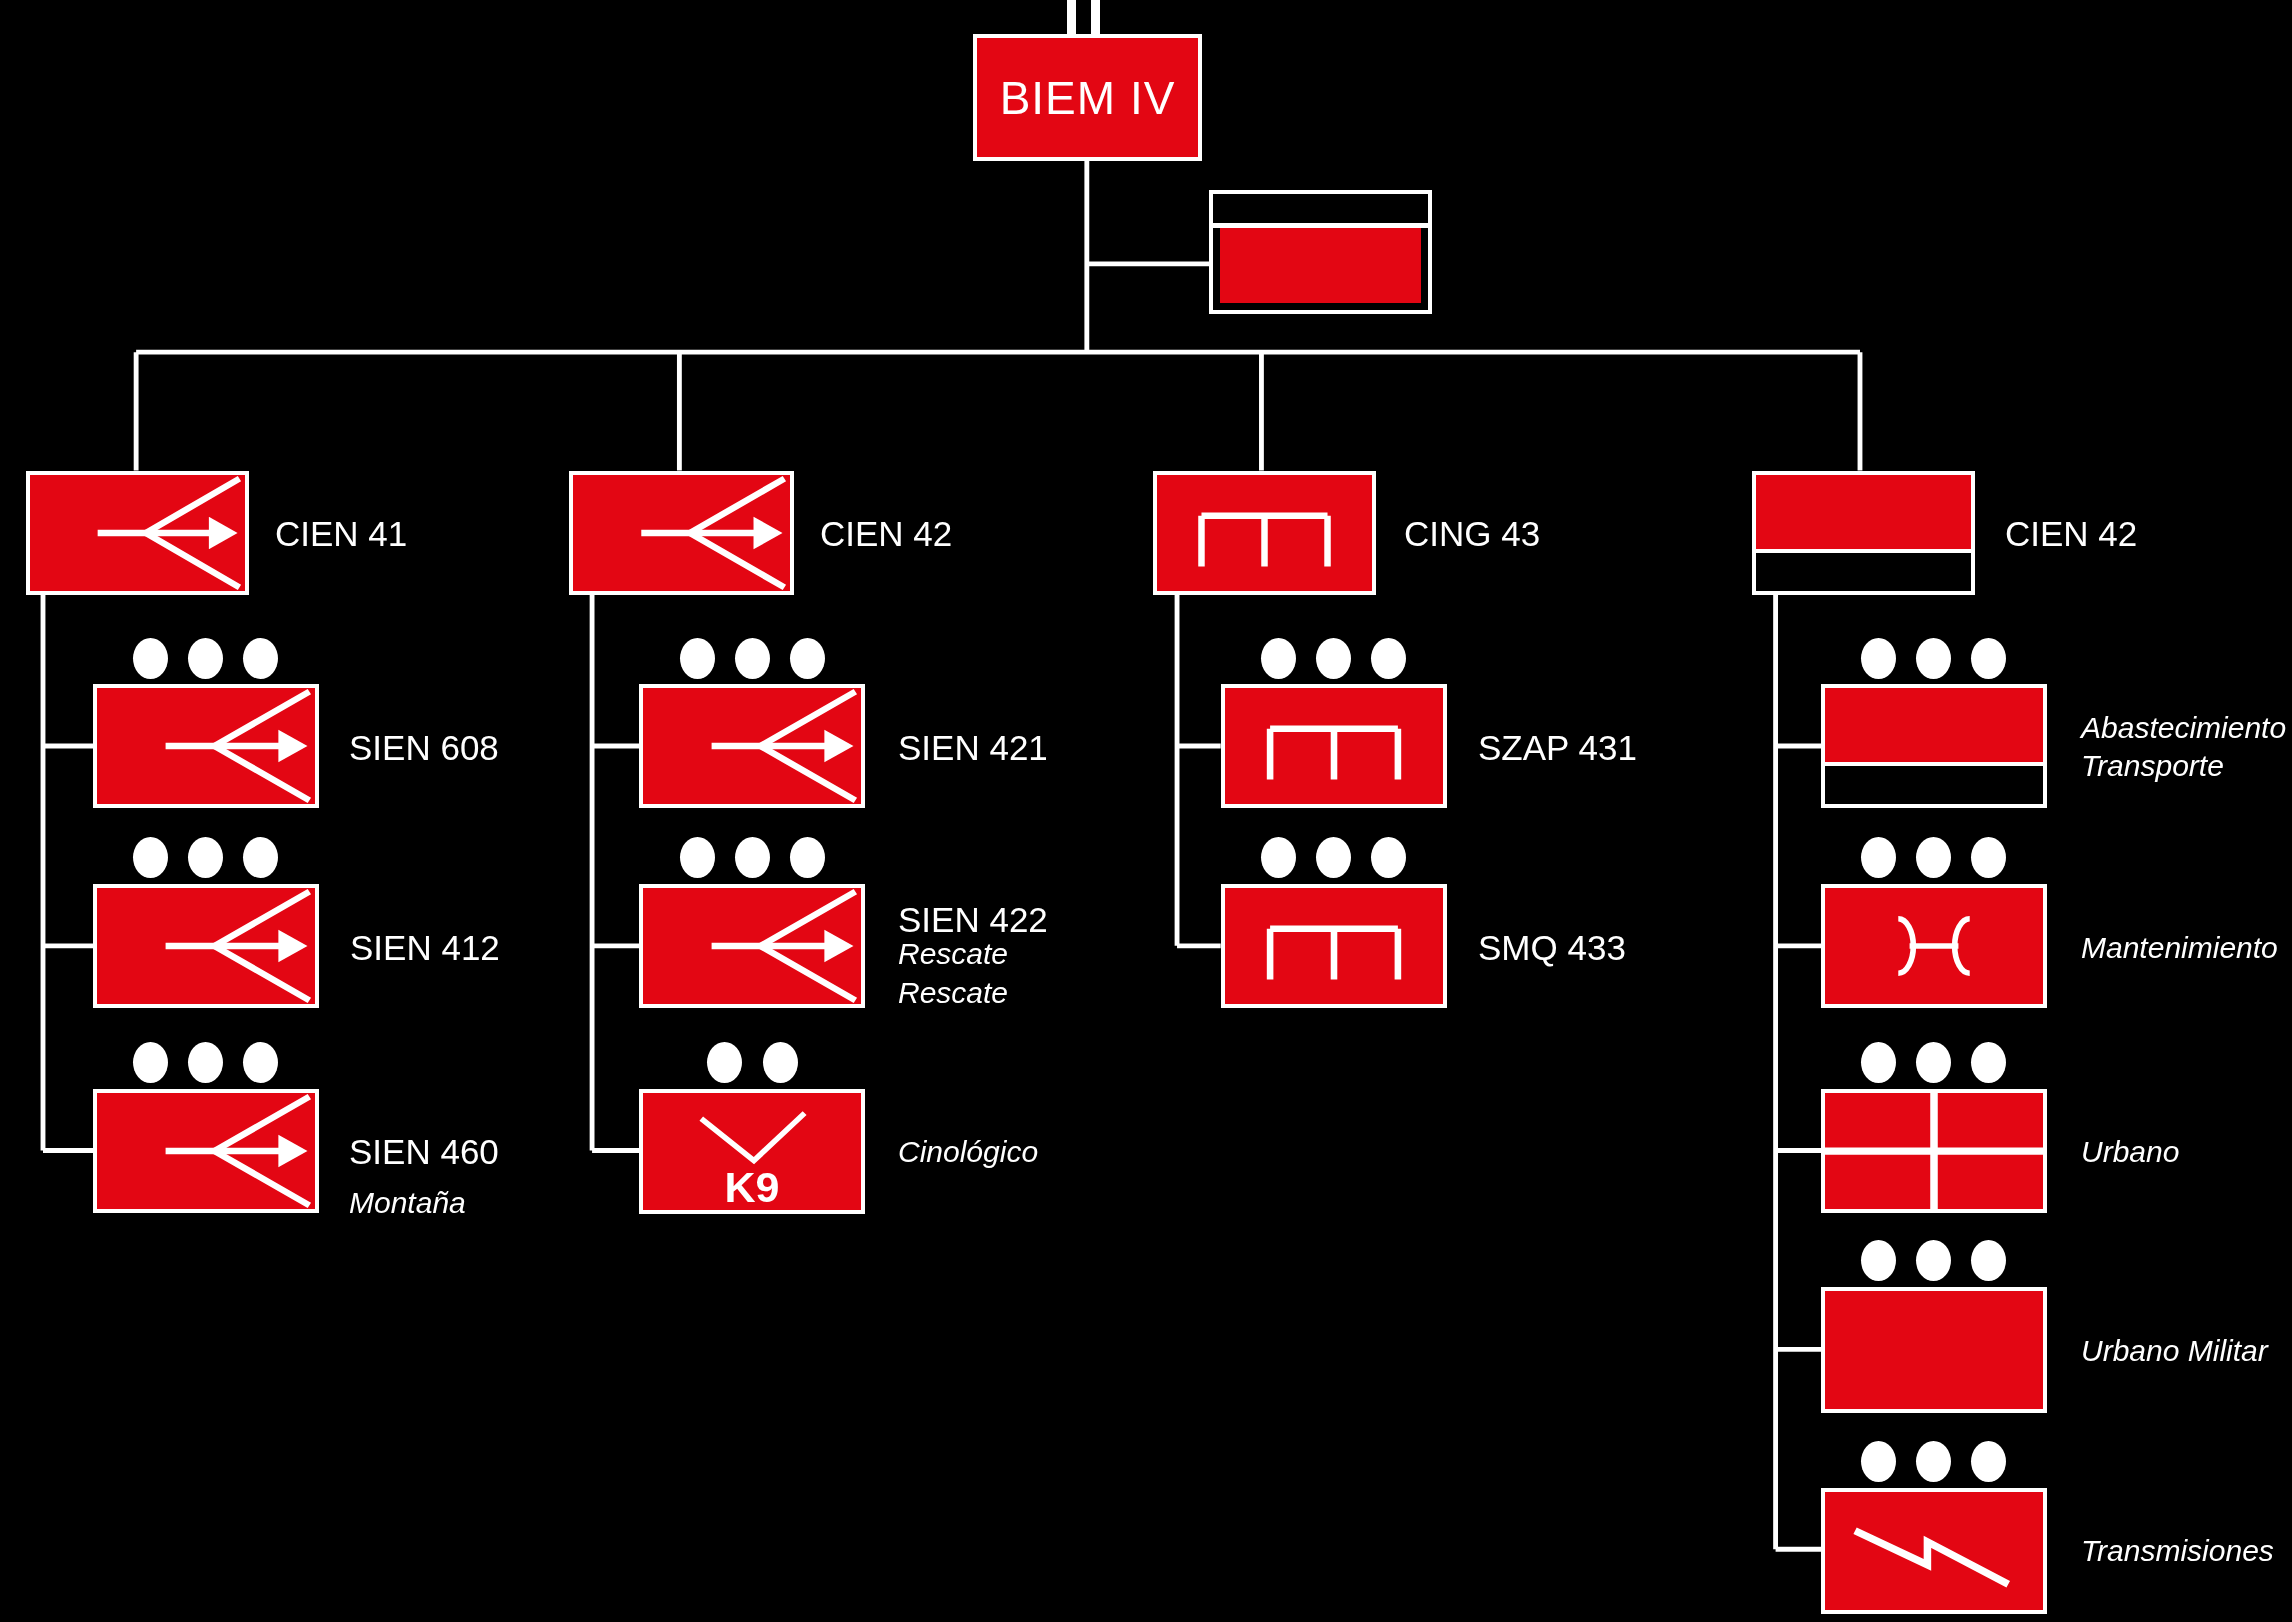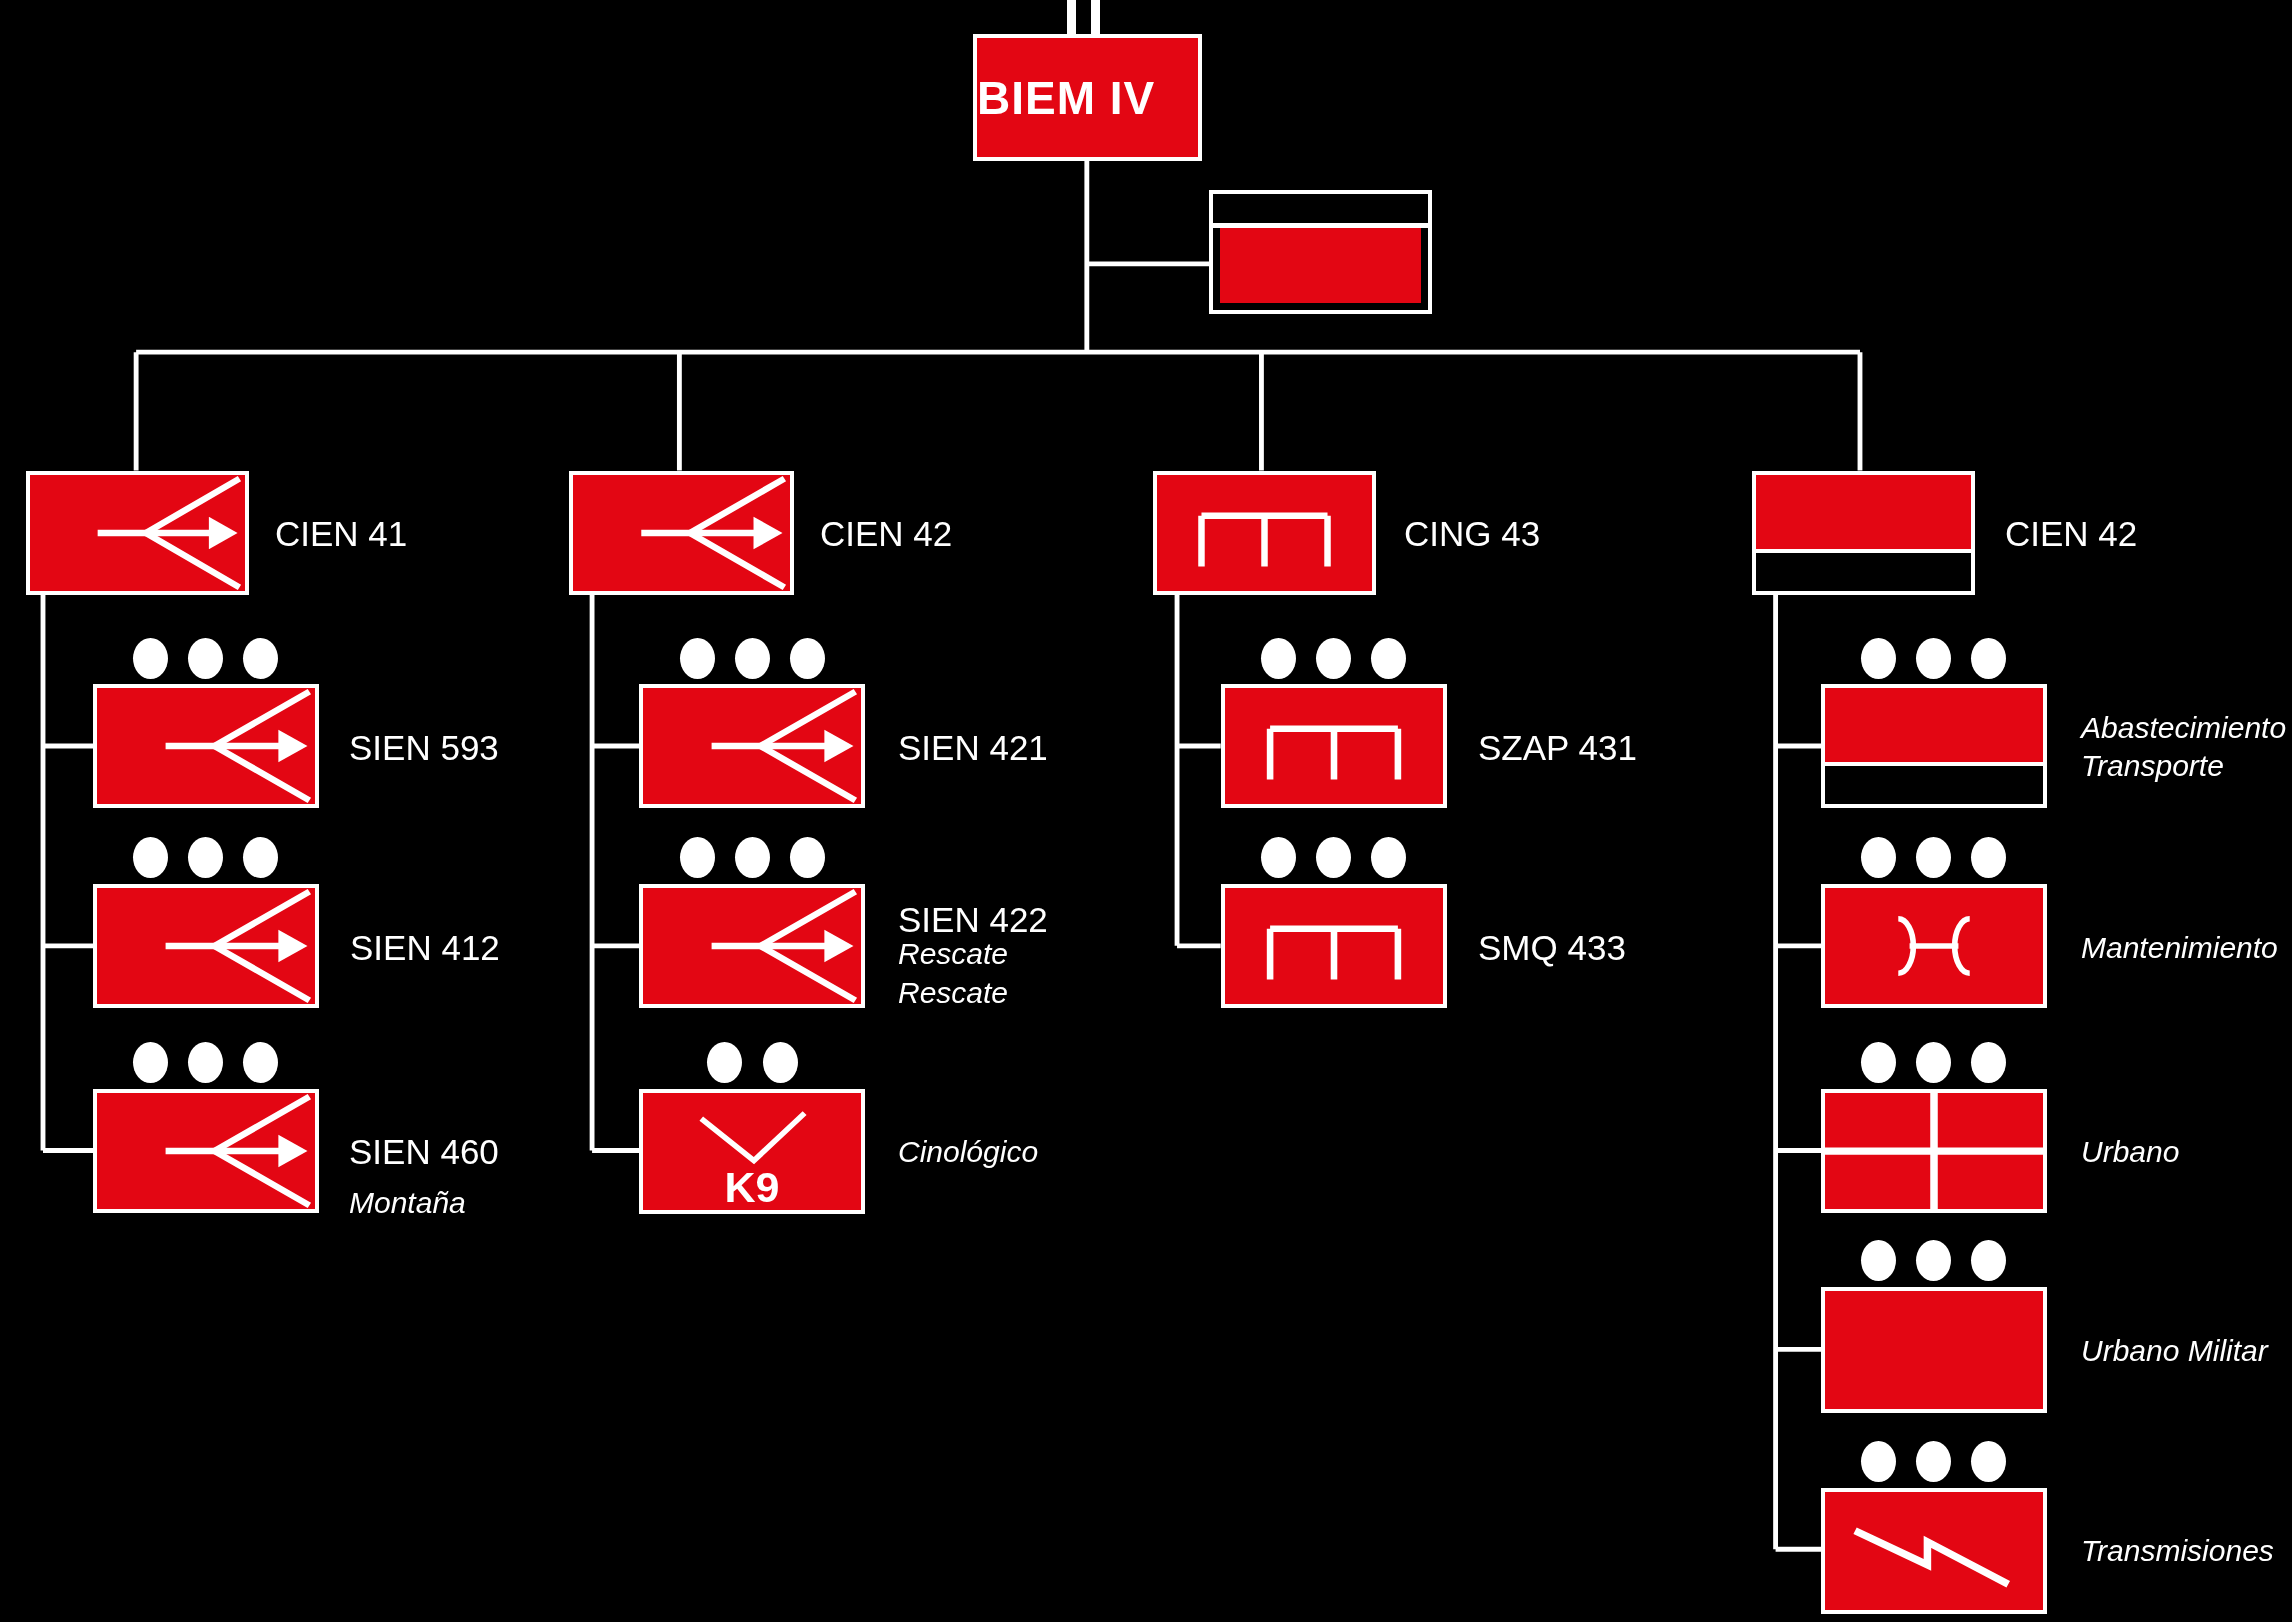--- a/index.html
+++ b/index.html
@@ -3,21 +3,21 @@
 <meta charset="utf-8">
 <style>
   html,body{margin:0;padding:0;background:#000;}
   .stage{position:relative;width:2292px;height:1622px;background:#000;overflow:hidden;
          font-family:"Liberation Sans", sans-serif;}
   .wires{position:absolute;left:0;top:0;width:2292px;height:1622px;}
   .ech-bar{position:absolute;top:0;width:8.7px;height:35px;background:#fff;}
   .node{position:absolute;background:#e30613;border:4.9px solid #fff;box-sizing:border-box;}
   .node .glyph{position:absolute;left:0;top:0;width:100%;height:100%;display:block;}
   .root-label{position:absolute;left:0;right:0;top:50%;transform:translateY(-50%);
-              color:#fff;font-size:46px;font-weight:bold;letter-spacing:1px;}
+              text-align:center;color:#fff;font-size:46px;font-weight:normal;letter-spacing:1px;}
   
   .staff{background:#000;}
   .staff .sep{position:absolute;left:0;right:0;top:29px;height:4.9px;background:#fff;}
   .staff .red{position:absolute;left:6.8px;right:6.8px;top:34px;bottom:6.8px;background:#e30613;}
   
   .band{background:#000;}
   .band .red{position:absolute;left:0;right:0;top:0;height:78px;background:#e30613;
              border-bottom:4.9px solid #fff;box-sizing:border-box;}
   .k9-text{position:absolute;left:0;right:0;top:70px;text-align:center;color:#fff;
            font-size:43px;font-weight:bold;}
@@ -114,21 +114,21 @@
   <div class="dots" style="left:123px;top:638px">
       <span class="dot"></span>
       <span class="dot"></span>
       <span class="dot"></span>
     </div>
   <div class="node" style="left:93px;top:684px;width:226px;height:124px">
     <svg class="glyph" viewBox="0 0 232 128" preserveAspectRatio="none">
         <use href="#sym-arrow"></use>
       </svg>
   </div>
-  <div class="lbl" style="left:349px;top:729px">SIEN 593</div>
+  <div class="lbl" style="left:349px;top:729px">SIEN 608</div>
 
   <div class="dots" style="left:123px;top:837px">
       <span class="dot"></span>
       <span class="dot"></span>
       <span class="dot"></span>
     </div>
   <div class="node" style="left:93px;top:884px;width:226px;height:124px">
     <svg class="glyph" viewBox="0 0 232 128" preserveAspectRatio="none">
         <use href="#sym-arrow"></use>
       </svg>

